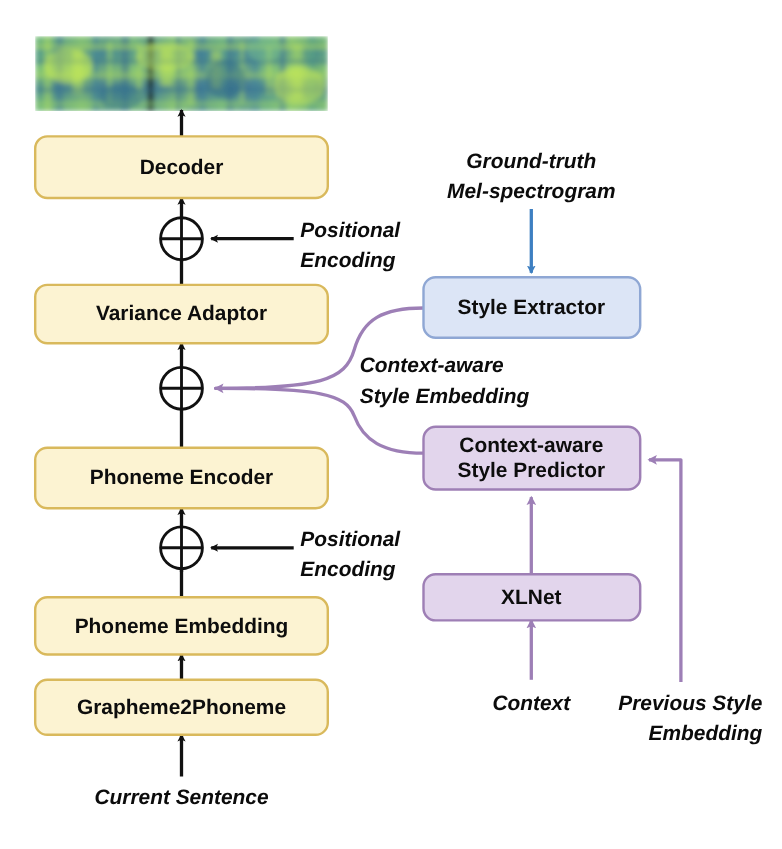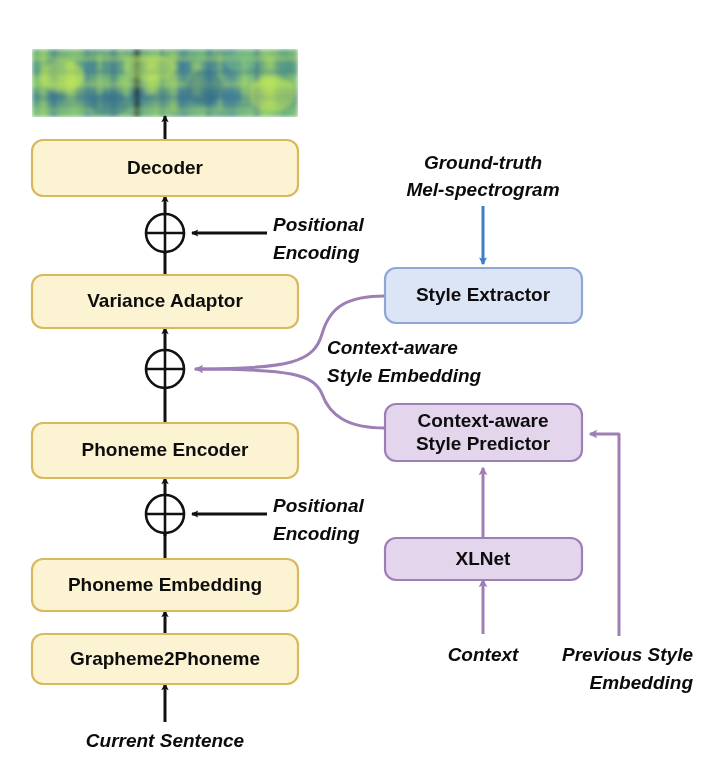--- a/index.html
+++ b/index.html
@@ -10,21 +10,21 @@
   }
   body {
     width: 711px;
     height: 772px;
     position: relative;
     overflow: hidden;
     font-family: "Liberation Sans", sans-serif;
   }
   #diagram-root {
     position: absolute;
-    left: 0; top: 16px;
+    left: 0; top: 0;
     width: 711px;
     height: 588px;
   }
   svg#diagram-svg {
     position: absolute;
     left: 0; top: 0;
     width: 711px;
     height: 772px;
     display: block;
   }

